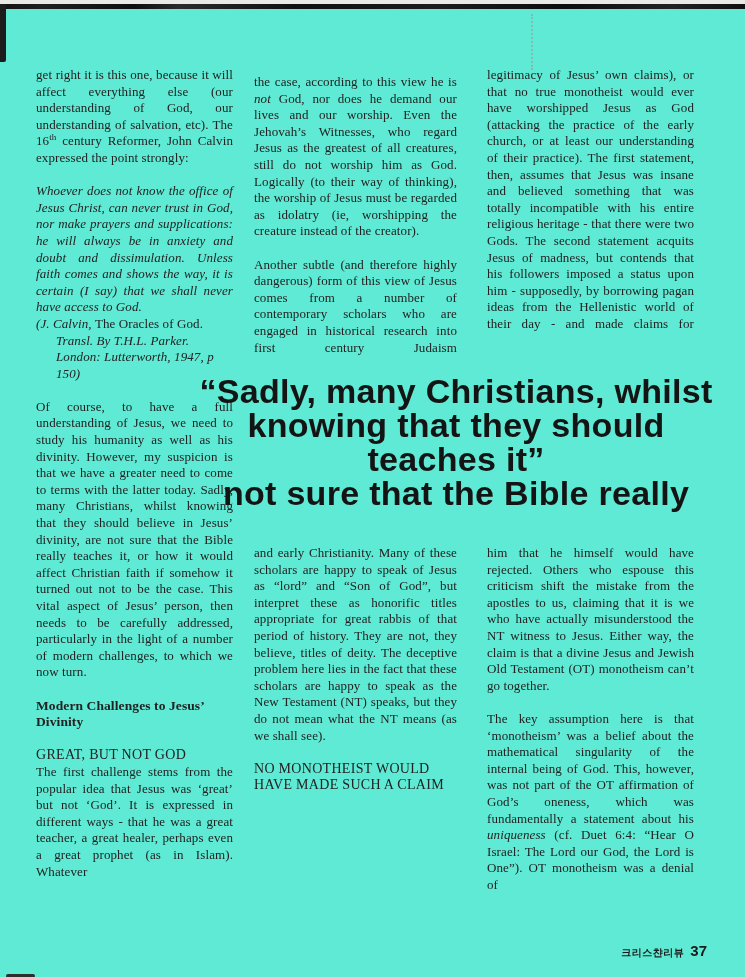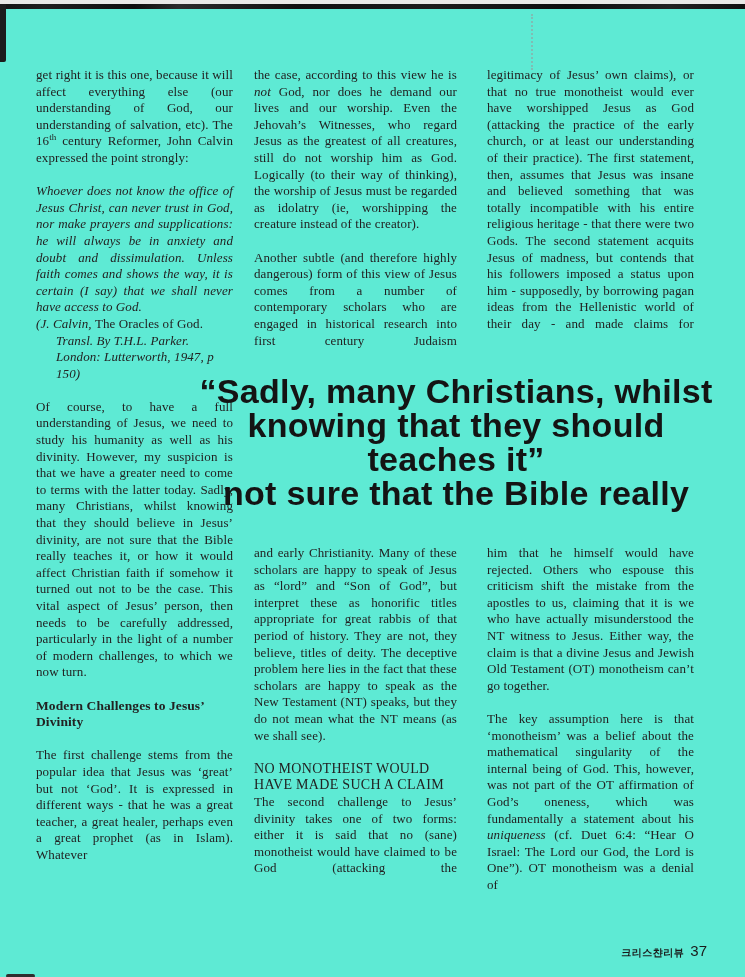--- a/index.html
+++ b/index.html
@@ -38,21 +38,21 @@
     text-align: justify;
     font-size: 13px;
     line-height: 16.6px;
     letter-spacing: 0.1px;
   }
   .col p { margin: 0 0 16.6px 0; }
   .col p:last-child { margin-bottom: 0; }
   .cont { text-align-last: justify; }
 
   .col1 { left: 36px;  top: 63px;  width: 197px; }
-  .col2-top { left: 254px; top: 63px;  width: 203px; }
+  .col2-top { left: 254px; top: 70px;  width: 203px; }
   .col3-top { left: 487px; top: 63px;  width: 207px; }
   .col2-bottom { left: 254px; top: 541px; width: 203px; }
   .col3-bottom { left: 487px; top: 541px; width: 207px; }
 
   sup { font-size: 9px; line-height: 0; }
 
   .bq { margin: 0 0 16.6px 0; }
   .bq-text { font-style: italic; margin: 0 !important; }
   .cite {
     margin: 0 !important;
@@ -97,21 +97,21 @@
     top: 938px; right: 38px;
     display: flex; align-items: baseline; gap: 6px;
     color: #1a1a1a;
   }
   .magazine-name {
     font-family: "DejaVu Sans", sans-serif;
     font-size: 10px; font-weight: 700; letter-spacing: 0.5px;
   }
   .page-number {
     font-family: "Liberation Sans", "DejaVu Sans", sans-serif;
-    font-size: 15px; font-weight: 400;
+    font-size: 15px; font-weight: 700;
   }
 </style>
 </head>
 <body>
 
 <div class="page">
 
   <div class="artifact-top"></div>
   <div class="artifact-left"></div>
   <div class="artifact-dash"></div>
@@ -122,20 +122,21 @@
 
     <div class="bq">
       <p class="bq-text">Whoever does not know the office of Jesus Christ, can never trust in God, nor make prayers and supplications: he will always be in anxiety and doubt and dissimulation. Unless faith comes and shows the way, it is certain (I say) that we shall never have access to God.</p>
       <p class="cite"><span>(J.  Calvin, </span><span class="roman">The Oracles of God.</span><span> Transl. By T.H.L. Parker. London: Lutterworth, 1947, p 150)</span></p>
     </div>
 
     <p>Of course, to have a full understanding of Jesus, we need to study his humanity as well as his divinity. However, my suspicion is that we have a greater need to come to terms with the latter today. Sadly, many Christians, whilst knowing that they should believe in Jesus’ divinity, are not sure that the Bible really teaches it, or how it would affect Christian faith if somehow it turned out not to be the case. This vital aspect of Jesus’ person, then needs to be carefully addressed, particularly in the light of a number of modern challenges, to which we now turn.</p>
 
     <h3 class="section-heading">Modern Challenges to Jesus’ Divinity</h3>
 
+    <div class="caps-heading">GREAT, BUT NOT GOD</div>
     <p class="cont">The first challenge stems from the popular idea that Jesus was ‘great’ but not ‘God’. It is expressed in different ways - that he was a great teacher, a great healer, perhaps even a great prophet (as in Islam). Whatever</p>
   </div>
 
   <div class="col col2-top">
     <p><span>the case, according to this view he is </span><em>not</em><span> God, nor does he demand our lives and our worship. Even the Jehovah’s Witnesses, who regard Jesus as the greatest of all creatures, still do not worship him as God. Logically (to their way of thinking), the worship of Jesus must be regarded as idolatry (ie, worshipping the creature instead of the creator).</span></p>
     <p class="cont">Another subtle (and therefore highly dangerous) form of this view of Jesus comes from a number of contemporary scholars who are engaged in historical research into first century Judaism</p>
   </div>
 
   <div class="col col3-top">
     <p class="cont">legitimacy of Jesus’ own claims), or that no true monotheist would ever have worshipped Jesus as God (attacking the practice of the early church, or at least our understanding of their practice). The first statement, then, assumes that Jesus was insane and believed something that was totally incompatible with his entire religious heritage - that there were two Gods. The second statement acquits Jesus of madness, but contends that his followers imposed a status upon him - supposedly, by borrowing pagan ideas from the Hellenistic world of their day - and made claims for</p>
@@ -144,21 +145,20 @@
   <div class="pullquote">
     <div class="ql">“Sadly, many Christians, whilst</div>
     <div class="ql">knowing that they should</div>
     <div class="ql">teaches it”</div>
     <div class="ql">not sure that the Bible really</div>
   </div>
 
   <div class="col col2-bottom">
     <p>and early Christianity. Many of these scholars are happy to speak of Jesus as “lord” and “Son of God”, but interpret these as honorific titles appropriate for great rabbis of that period of history. They are not, they believe, titles of deity. The deceptive problem here lies in the fact that these scholars are happy to speak as the New Testament (NT) speaks, but they do not mean what the NT means (as we shall see).</p>
     <div class="caps-heading">NO MONOTHEIST WOULD HAVE MADE SUCH A CLAIM</div>
-    <p class="cont">The second challenge to Jesus’ divinity takes one of two forms: either it is said that no (sane) monotheist would have claimed to be God (attacking the</p>
   </div>
 
   <div class="col col3-bottom">
     <p>him that he himself would have rejected. Others who espouse this criticism shift the mistake from the apostles to us, claiming that it is we who have actually misunderstood the NT witness to Jesus. Either way, the claim is that a divine Jesus and Jewish Old Testament (OT) monotheism can’t go together.</p>
     <p class="cont"><span>The key assumption here is that ‘monotheism’ was a belief about the mathematical singularity of the internal being of God. This, however, was not part of the OT affirmation of God’s oneness, which was fundamentally a statement about his </span><em>uniqueness</em><span> (cf. Duet 6:4: “Hear O Israel: The Lord our God, the Lord is One”). OT monotheism was a denial of</span></p>
   </div>
 
   <div class="footer">
     <span class="magazine-name">크리스챤리뷰</span>
     <span class="page-number">37</span>

